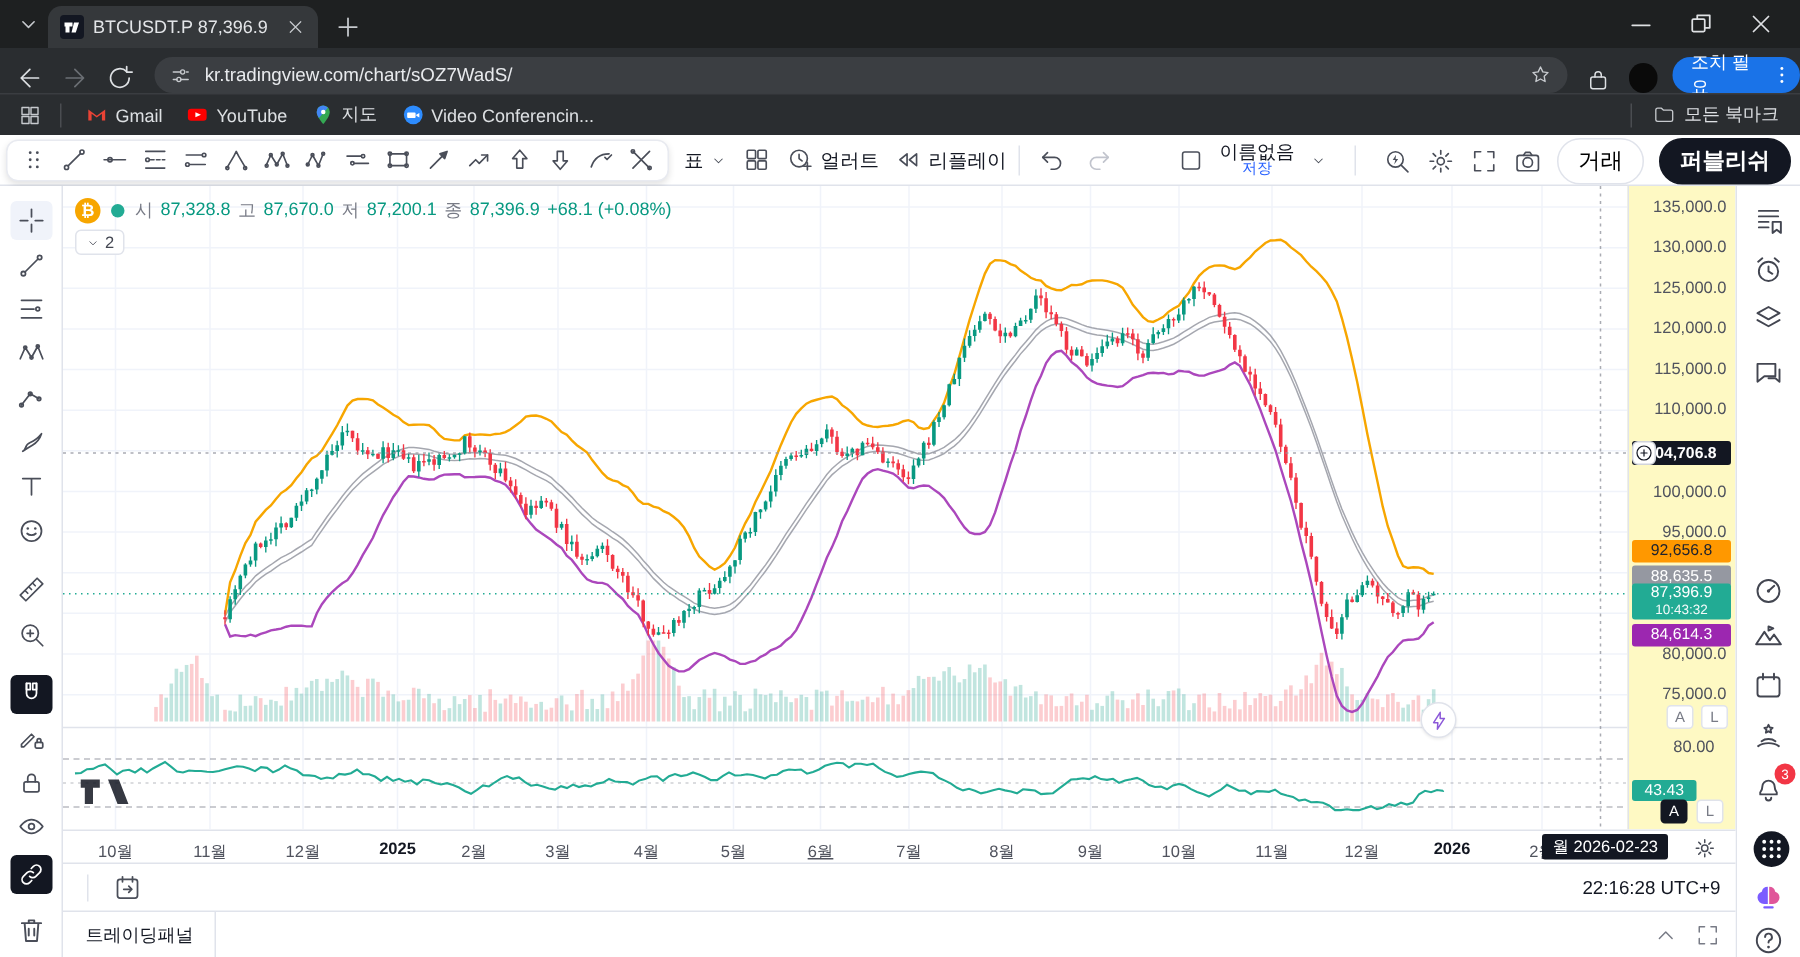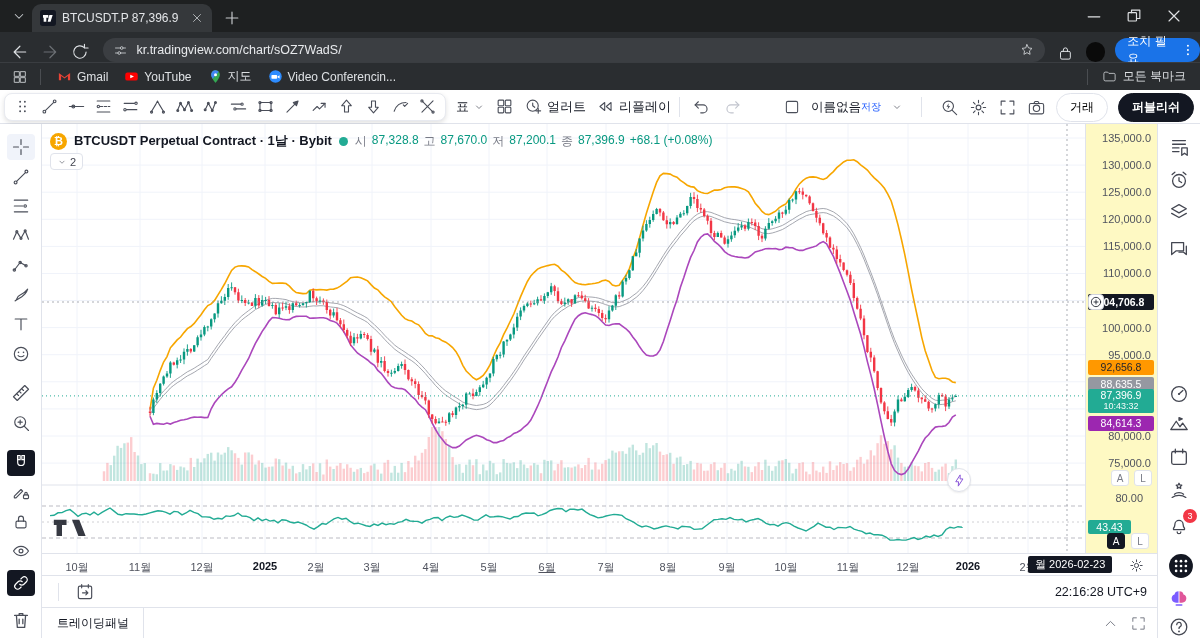--- a/index.html
+++ b/index.html
@@ -28,24 +28,24 @@
   .bm .icon{width:15px;height:15px}
   
   #tv-header{position:absolute;left:0;top:90px;width:1200px;height:34px;background:#fff;border-bottom:1px solid #e0e3eb;display:flex;align-items:center}
   #palette{display:flex;align-items:center;height:28px;margin-left:4px;background:#fff;border:1px solid #e8eaf0;border-radius:8px;box-shadow:0 2px 5px rgba(0,0,0,.12);padding:0 4px}
   #palette .p-ic{width:27px;height:24px;display:flex;align-items:center;justify-content:center}
   #palette .p-ic .icon{width:19px;height:19px}
   .hdr-item{display:flex;align-items:center;gap:4px;font-size:13px;color:#131722;margin-left:10px}
   .hdr-item .icon{width:19px;height:19px}
   .hdr-sep{width:1px;height:20px;background:#e0e3eb;margin:0 8px}
   #hdr-right{position:absolute;right:6px;top:0;height:34px;display:flex;align-items:center;gap:10px}
-  #layout-name{display:flex;flex-direction:row;align-items:center;line-height:12px}
+  #layout-name{display:flex;flex-direction:column;align-items:center;line-height:12px}
   #layout-name .nm{font-size:12.5px}
   #layout-name .sv{font-size:10px;color:#2962ff}
-  .pill-btn{border:1px solid #e0e3eb;border-radius:16px;padding:5px 13px;font-size:12px;background:#fff}
+  .pill-btn{border:1px solid #e0e3eb;border-radius:16px;padding:5px 13px;font-size:15px;background:#fff}
   .pill-btn.dark{background:#131722;color:#fff;border-color:#131722;font-weight:bold}
   
   #left-toolbar{position:absolute;left:0;top:124px;width:42px;height:514px;border-right:1px solid #e0e3eb;background:#fff}
   .lt-ic{position:absolute;left:7px;width:28px;height:26px;border-radius:4px;display:flex;align-items:center;justify-content:center}
   .lt-ic .icon{width:20px;height:20px}
   .lt-ic.sel{background:#f0f3fa}
   .lt-ic.on{background:#131722}.lt-ic.on .icon{color:#fff}
   #chart-zone{position:absolute;left:42px;top:124px;width:1043px;height:429px;background:#fff}
   #price-col{position:absolute;left:1085px;top:124px;width:72px;height:429px;border-left:1px solid #e0e3eb;background:#fef9c3;font-size:11px;color:#50535e}
   .ps-tick{position:absolute;right:6px;white-space:nowrap}
@@ -915,21 +915,20 @@
         <line x1="0" y1="382" x2="1043" y2="382" stroke="#787b86" stroke-dasharray="4 3" opacity=".5"></line>
         <line x1="0" y1="414" x2="1043" y2="414" stroke="#787b86" stroke-dasharray="4 3" opacity=".5"></line>
         <line x1="0" y1="398" x2="1043" y2="398" stroke="#787b86" stroke-dasharray="2 3" opacity=".35"></line>
         <polyline points="8,391.6 12,391.3 16,388.8 20,388.6 24,386.6 28,385.6 32,388.8 36,392.3 40,389.8 44,389.2 48,391.0 52,388.2 56,391.0 60,388.3 64,386.2 68,384.0 72,387.1 76,390.3 80,391.0 84,389.7 88,390.0 92,390.0 96,390.5 100,390.7 104,390.0 108,388.9 112,387.8 116,386.8 120,387.2 124,388.4 128,390.1 132,387.4 136,387.9 140,390.9 144,389.0 148,386.3 152,388.4 156,389.7 160,392.8 164,392.9 168,393.3 172,395.3 176,394.3 180,395.0 184,391.9 188,392.4 192,391.5 196,389.0 200,392.1 204,392.2 208,393.7 212,396.6 216,393.9 220,396.6 224,395.2 228,397.1 232,396.2 236,398.9 240,395.7 244,396.2 248,398.0 252,399.0 256,398.1 260,399.4 264,401.0 268,403.5 272,405.2 276,402.6 280,399.6 284,400.3 288,397.5 292,394.9 296,393.4 300,395.2 304,394.3 308,397.4 312,399.8 316,399.2 320,400.3 324,401.7 328,402.4 332,400.1 336,401.4 340,399.1 344,400.7 348,399.6 352,400.3 356,398.4 360,397.7 364,395.3 368,397.0 372,397.3 376,397.4 380,399.1 384,396.4 388,395.4 392,393.7 396,393.5 400,396.6 404,393.5 408,392.0 412,393.4 416,392.7 420,391.0 424,392.4 428,394.0 432,396.1 436,396.1 440,393.3 444,390.9 448,393.0 452,392.8 456,392.2 460,392.7 464,393.8 468,395.0 472,392.8 476,392.5 480,390.0 484,389.0 488,389.3 492,389.0 496,391.8 500,390.6 504,389.0 508,386.5 512,385.3 516,384.5 520,384.8 524,387.7 528,385.2 532,385.2 536,386.0 540,385.1 544,388.1 548,390.6 552,392.0 556,393.9 560,393.3 564,392.0 568,391.1 572,390.4 576,390.8 580,391.4 584,394.7 588,396.4 592,398.4 596,401.2 600,402.9 604,401.9 608,403.2 612,404.9 616,404.0 620,402.8 624,401.9 628,402.9 632,403.6 636,404.9 640,402.2 644,402.6 648,403.0 652,405.4 656,405.1 660,404.8 664,401.7 668,398.7 672,395.7 676,395.4 680,394.8 684,395.4 688,393.5 692,395.4 696,395.9 700,395.2 704,397.9 708,396.3 712,395.5 716,394.6 720,396.4 724,399.4 728,400.7 732,400.4 736,402.2 740,399.6 744,398.6 748,399.7 752,402.1 756,404.0 760,405.4 764,407.0 768,404.6 772,402.4 776,399.2 780,401.2 784,403.2 788,403.1 792,405.5 796,403.4 800,403.6 804,403.9 808,402.5 812,405.2 816,406.4 820,407.3 824,409.7 828,409.0 832,410.8 836,410.7 840,411.2 844,413.0 848,416.1 852,416.1 856,415.5 860,416.1 864,416.1 868,414.8 872,413.5 876,415.4 880,414.3 884,412.1 888,413.2 892,411.1 896,412.4 900,411.0 904,405.5 908,403.2 912,404.1 916,402.7 920,403.2 920,403.0" fill="none" stroke="#22ab94" stroke-width="1.4"></polyline>
         <line x1="0" y1="271.9" x2="1043" y2="271.9" stroke="#22ab94" stroke-width="1" stroke-dasharray="1 3"></line>
         <line x1="1025" y1="0" x2="1025" y2="429" stroke="#9598a1" stroke-dasharray="2 3" opacity=".8"></line>
         <line x1="0" y1="178" x2="1043" y2="178" stroke="#9598a1" stroke-dasharray="2 3" opacity=".8"></line>
       </svg></div>
   <div id="legend">
     <span class="sym-logo">₿</span>
-    <span class="title">BTCUSDT Perpetual Contract · 1날 · Bybit</span>
     <span class="mkt-dot"></span>
     <span class="ohlc">
       <span class="lg-k">시</span>
         <span class="lg-v">87,328.8</span>
       <span class="lg-k">고</span>
         <span class="lg-v">87,670.0</span>
       <span class="lg-k">저</span>
         <span class="lg-v">87,200.1</span>
       <span class="lg-k">종</span>
         <span class="lg-v">87,396.9</span>

